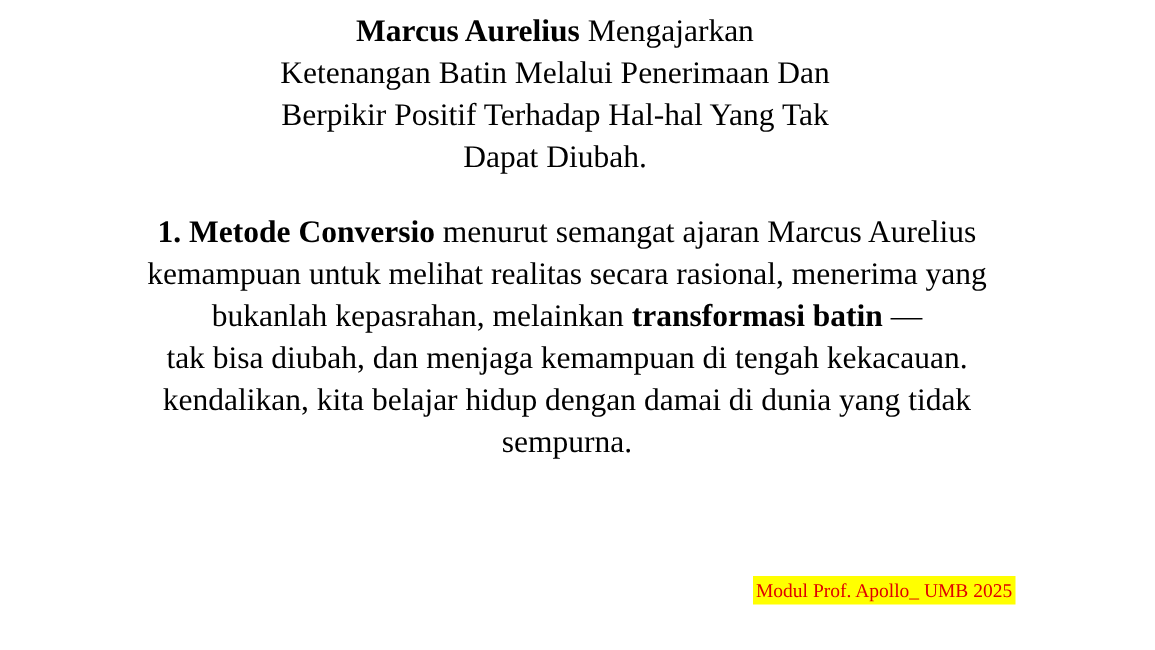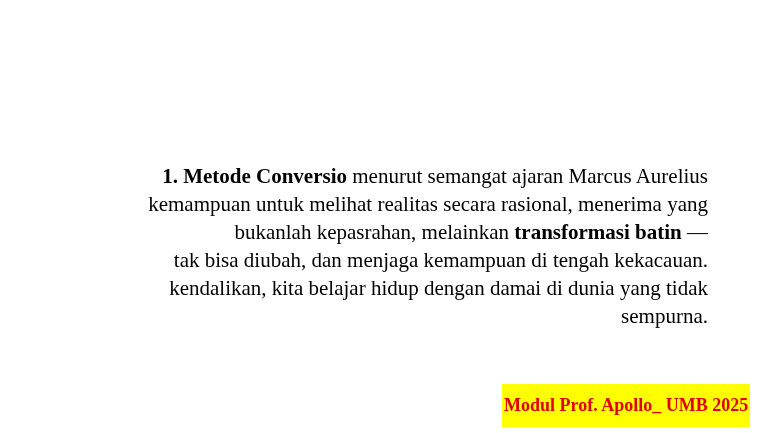--- a/index.html
+++ b/index.html
@@ -22,45 +22,50 @@
     top: 6px;
     width: 740px;
     text-align: center;
     font-size: 21px;
     line-height: 28px;
     color: #000000;
   }
   .body-block {
     position: absolute;
     left: 48px;
-    top: 162px;
+    top: 140px;
     width: 660px;
-    text-align: right;
+    text-align: center;
     font-size: 21px;
     line-height: 28px;
     color: #000000;
   }
   .text-line { white-space: pre-wrap; }
   .run-bold { font-weight: 700; }
   .footer-credit {
     position: absolute;
     left: 502px;
     top: 384px;
-    font-size: 18px;
+    font-size: 13px;
     line-height: 17px;
-    padding: 13px 2px;
+    padding: 1px 2px;
     white-space: nowrap;
-    font-weight: bold;
   }
 </style>
 </head>
 <body>
 
 <div class="slide" style="background: rgb(255, 255, 255); color: rgb(0, 0, 0);">
 
+  <div class="title-block">
+      <div class="text-line"><span class="run-bold">Marcus Aurelius</span><span> Mengajarkan</span></div>
+      <div class="text-line"><span>Ketenangan Batin Melalui Penerimaan Dan</span></div>
+      <div class="text-line"><span>Berpikir Positif Terhadap Hal-hal Yang Tak</span></div>
+      <div class="text-line"><span>Dapat Diubah.</span></div>
+    </div>
 
   <div class="body-block">
       <div class="text-line"><span class="run-bold">1. Metode Conversio</span><span> menurut semangat ajaran Marcus Aurelius</span></div>
       <div class="text-line"><span>kemampuan untuk melihat realitas secara rasional, menerima yang</span></div>
       <div class="text-line"><span>bukanlah kepasrahan, melainkan </span><span class="run-bold">transformasi batin</span><span> —</span></div>
       <div class="text-line"><span>tak bisa diubah, dan menjaga kemampuan di tengah kekacauan.</span></div>
       <div class="text-line"><span>kendalikan, kita belajar hidup dengan damai di dunia yang tidak</span></div>
       <div class="text-line"><span>sempurna.</span></div>
     </div>
 

